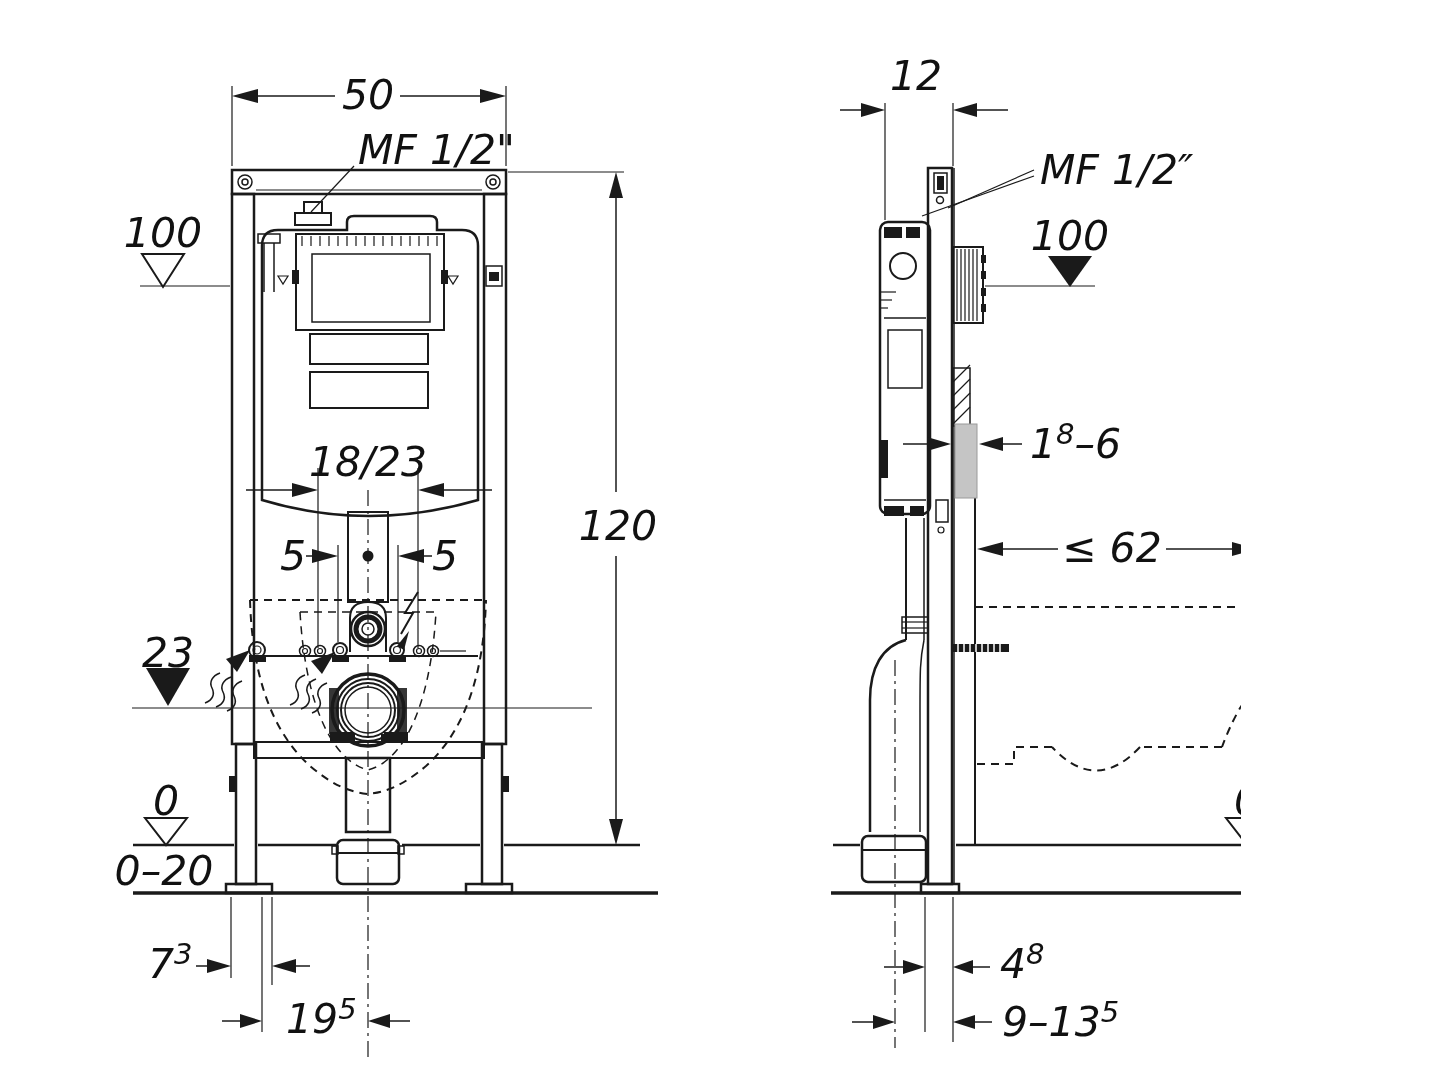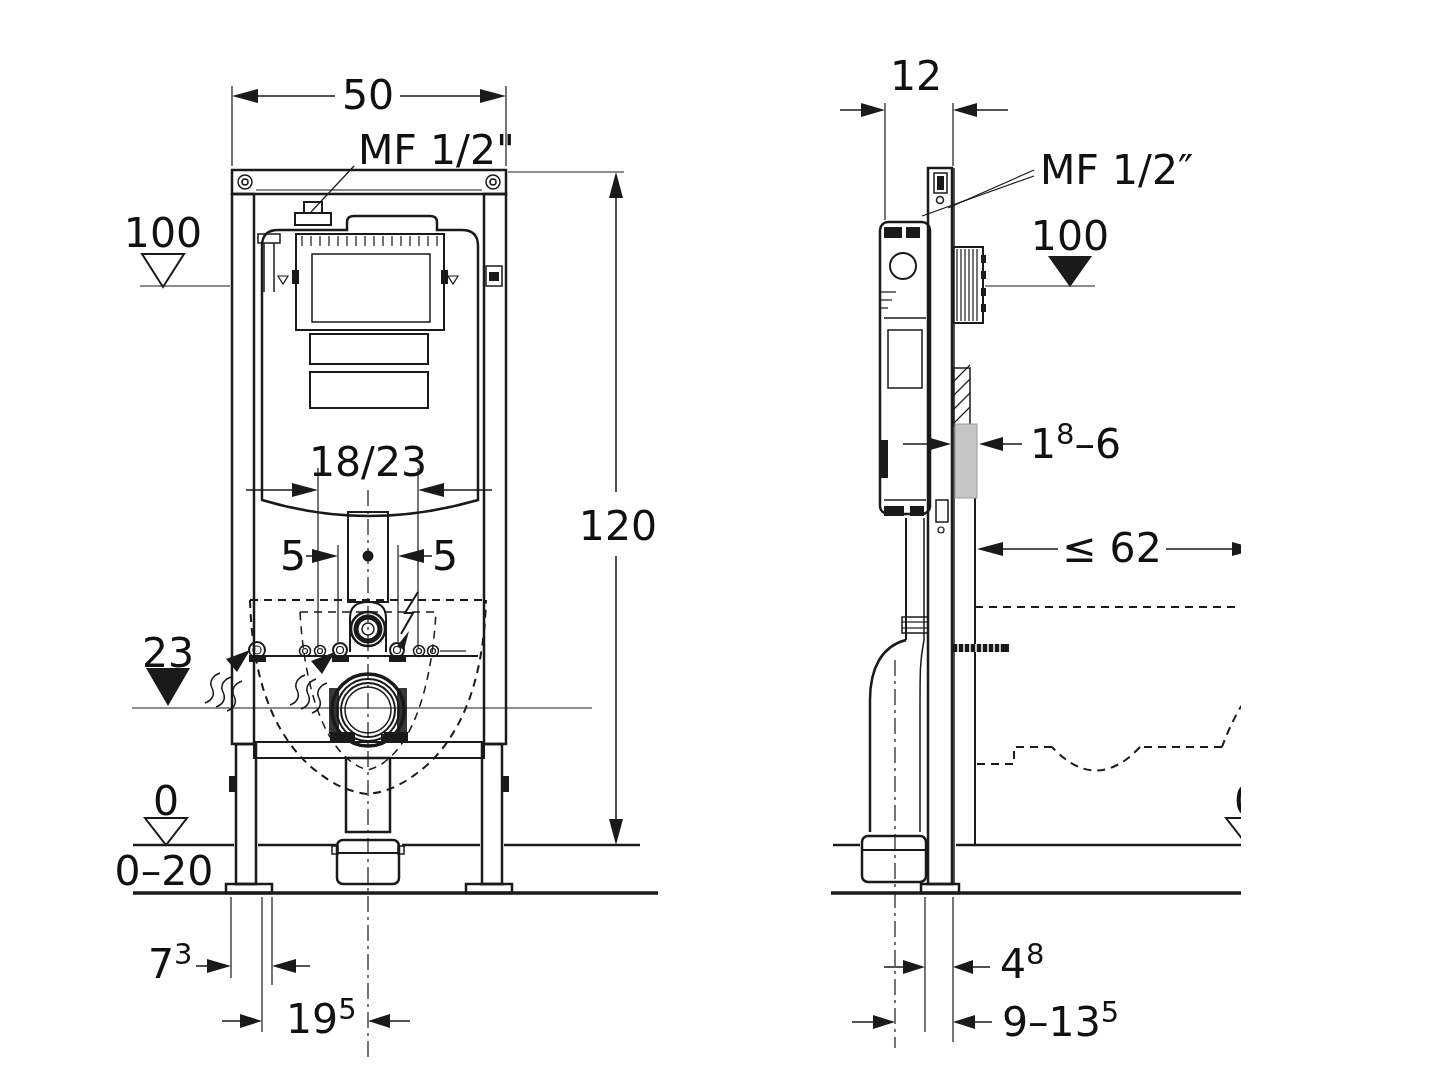--- a/index.html
+++ b/index.html
@@ -1,17 +1,17 @@
 <!DOCTYPE html>
 <html><head>
 <meta charset="utf-8">
 <style>
   html,body{margin:0;padding:0;background:#fff;}
   .stage{position:relative;width:1241px;height:1084px;background:#ffffff;overflow:hidden;
-         font-family:"DejaVu Sans",sans-serif;}
+         font-family:"DejaVu Sans",sans-serif;font-style:italic;}
   svg{display:block;}
   .ln{stroke:#1a1a1a;fill:none;stroke-width:2;stroke-linecap:butt;}
   .ln15{stroke:#1a1a1a;fill:none;stroke-width:1.5;}
   .ln25{stroke:#1a1a1a;fill:none;stroke-width:2.5;}
   .ln35{stroke:#1a1a1a;fill:none;stroke-width:3.5;}
   .thin{stroke:#1a1a1a;fill:none;stroke-width:1.2;}
   .blk{fill:#1a1a1a;stroke:none;}
   .dash{stroke-dasharray:8 6;}
   .dashdot{stroke-dasharray:16 5 3 5;}
   .dim{font-size:41px;fill:#111111;}

